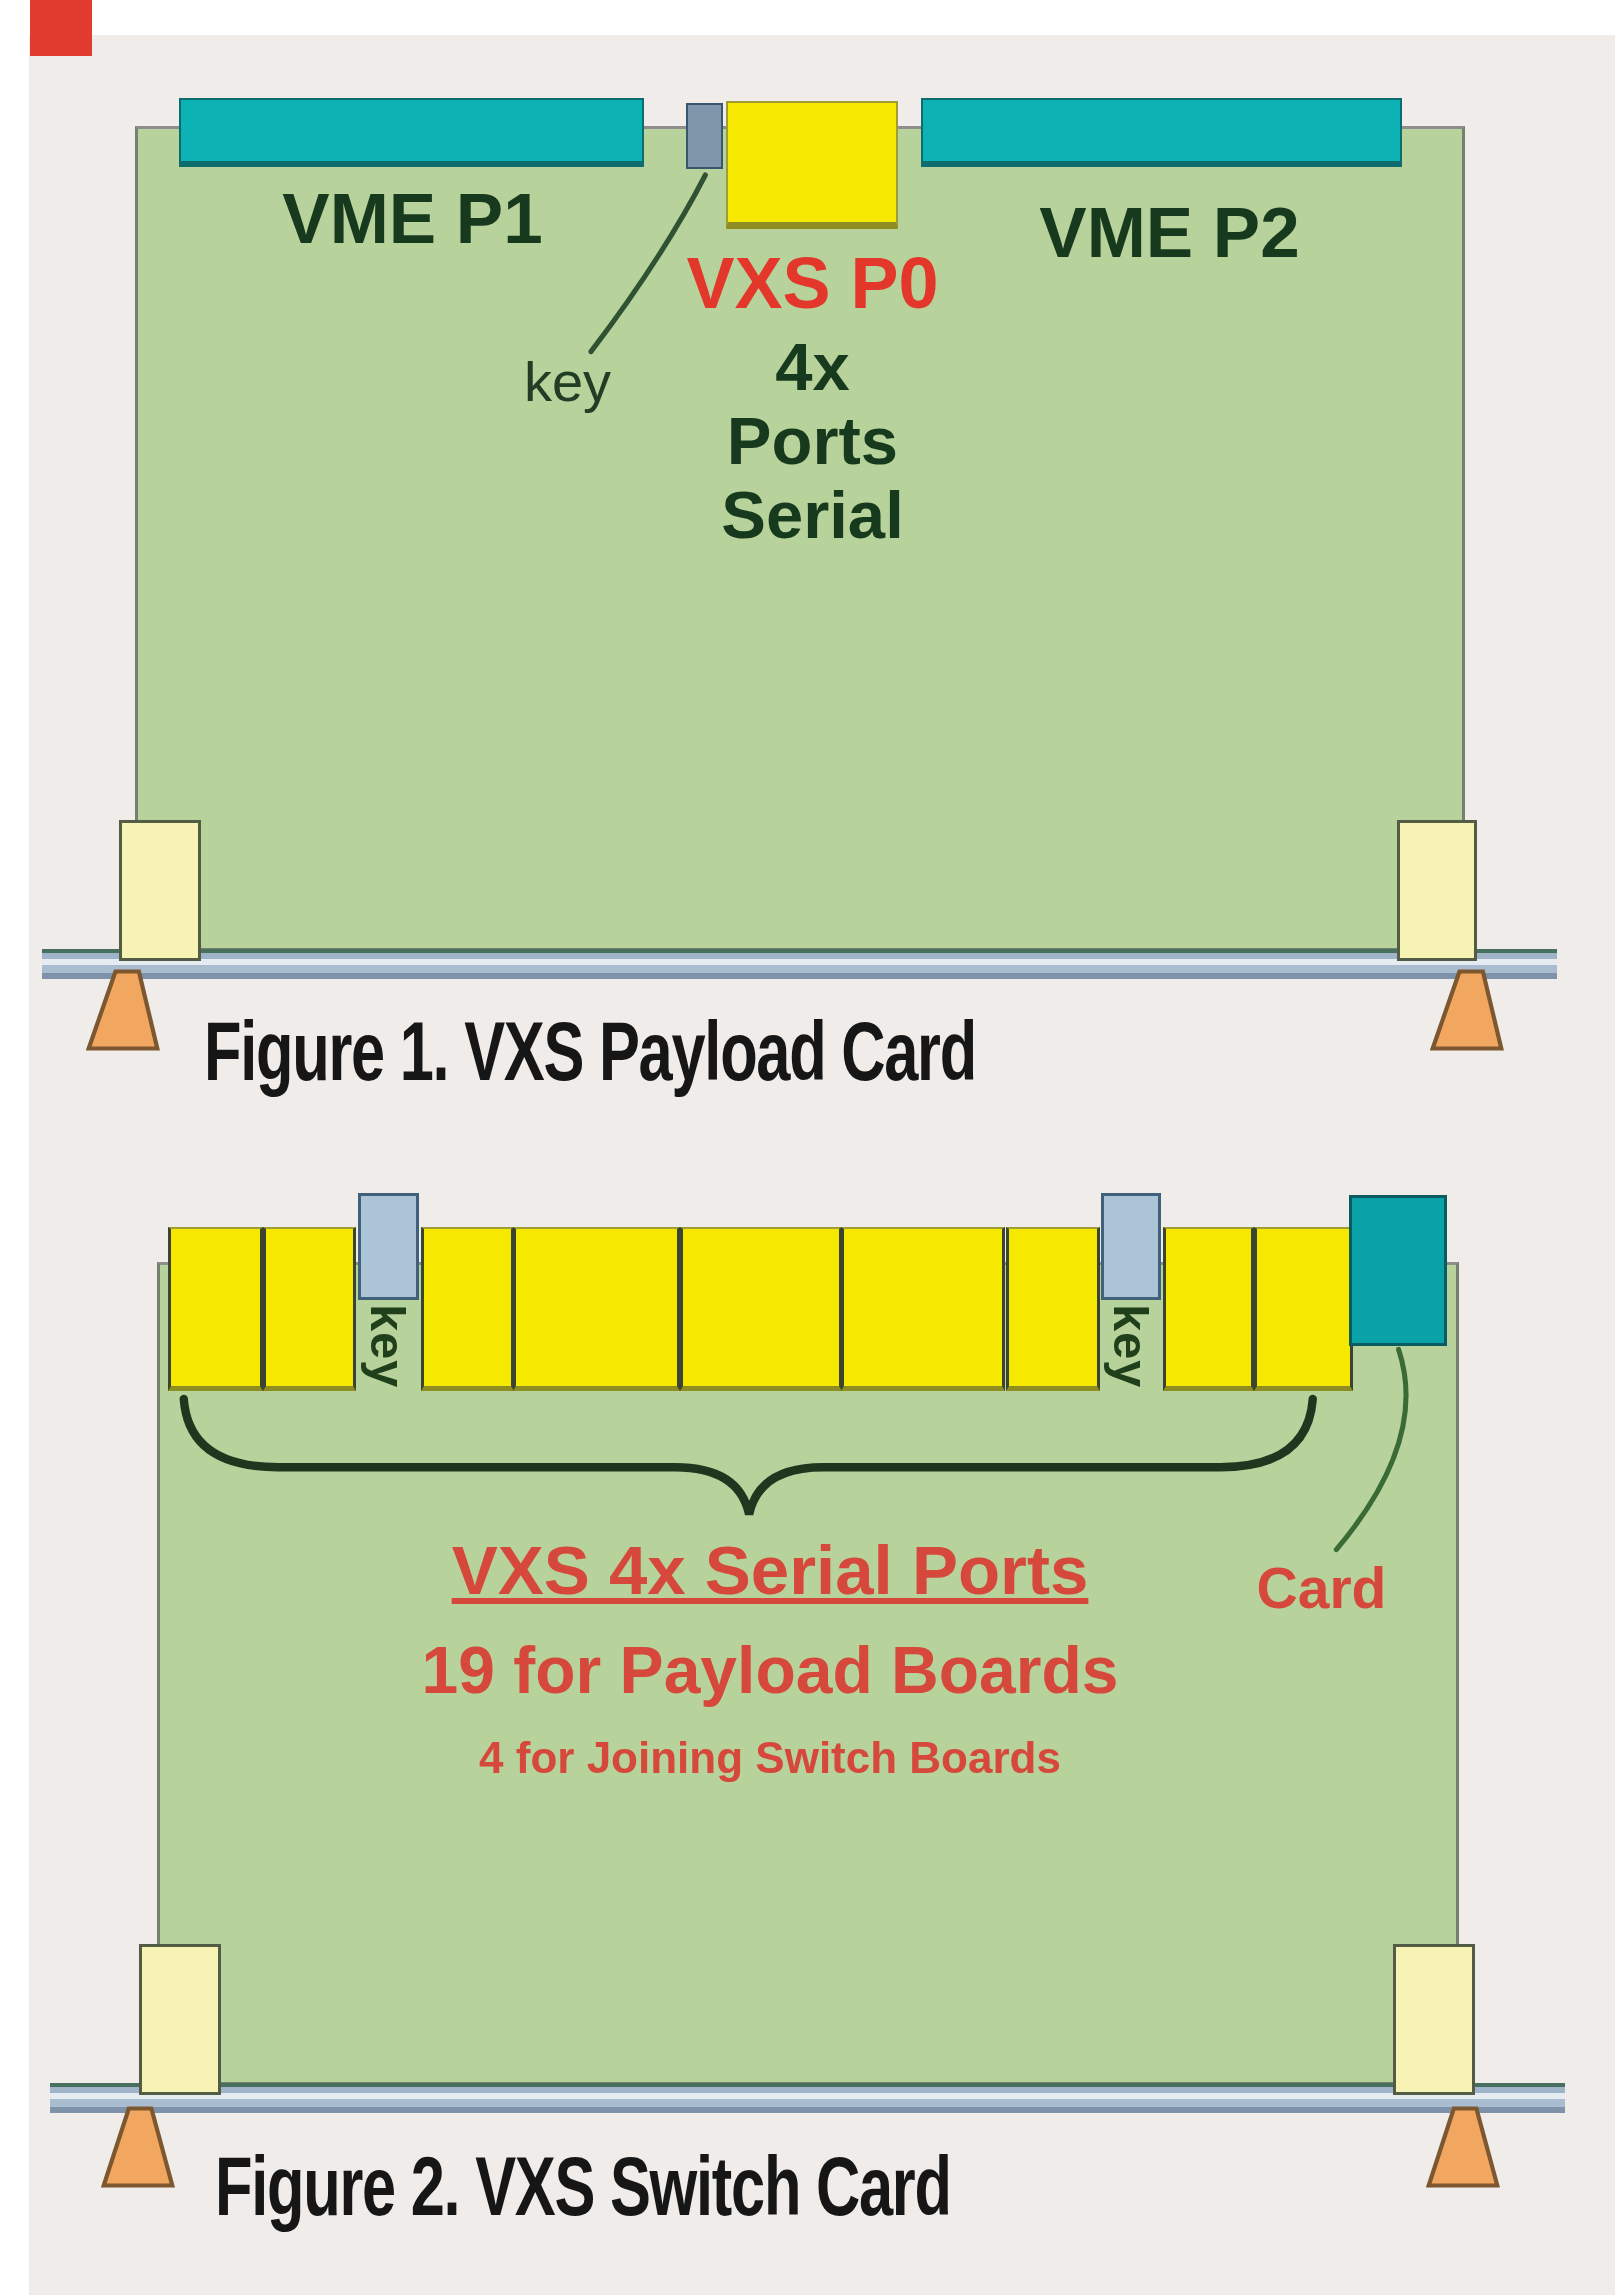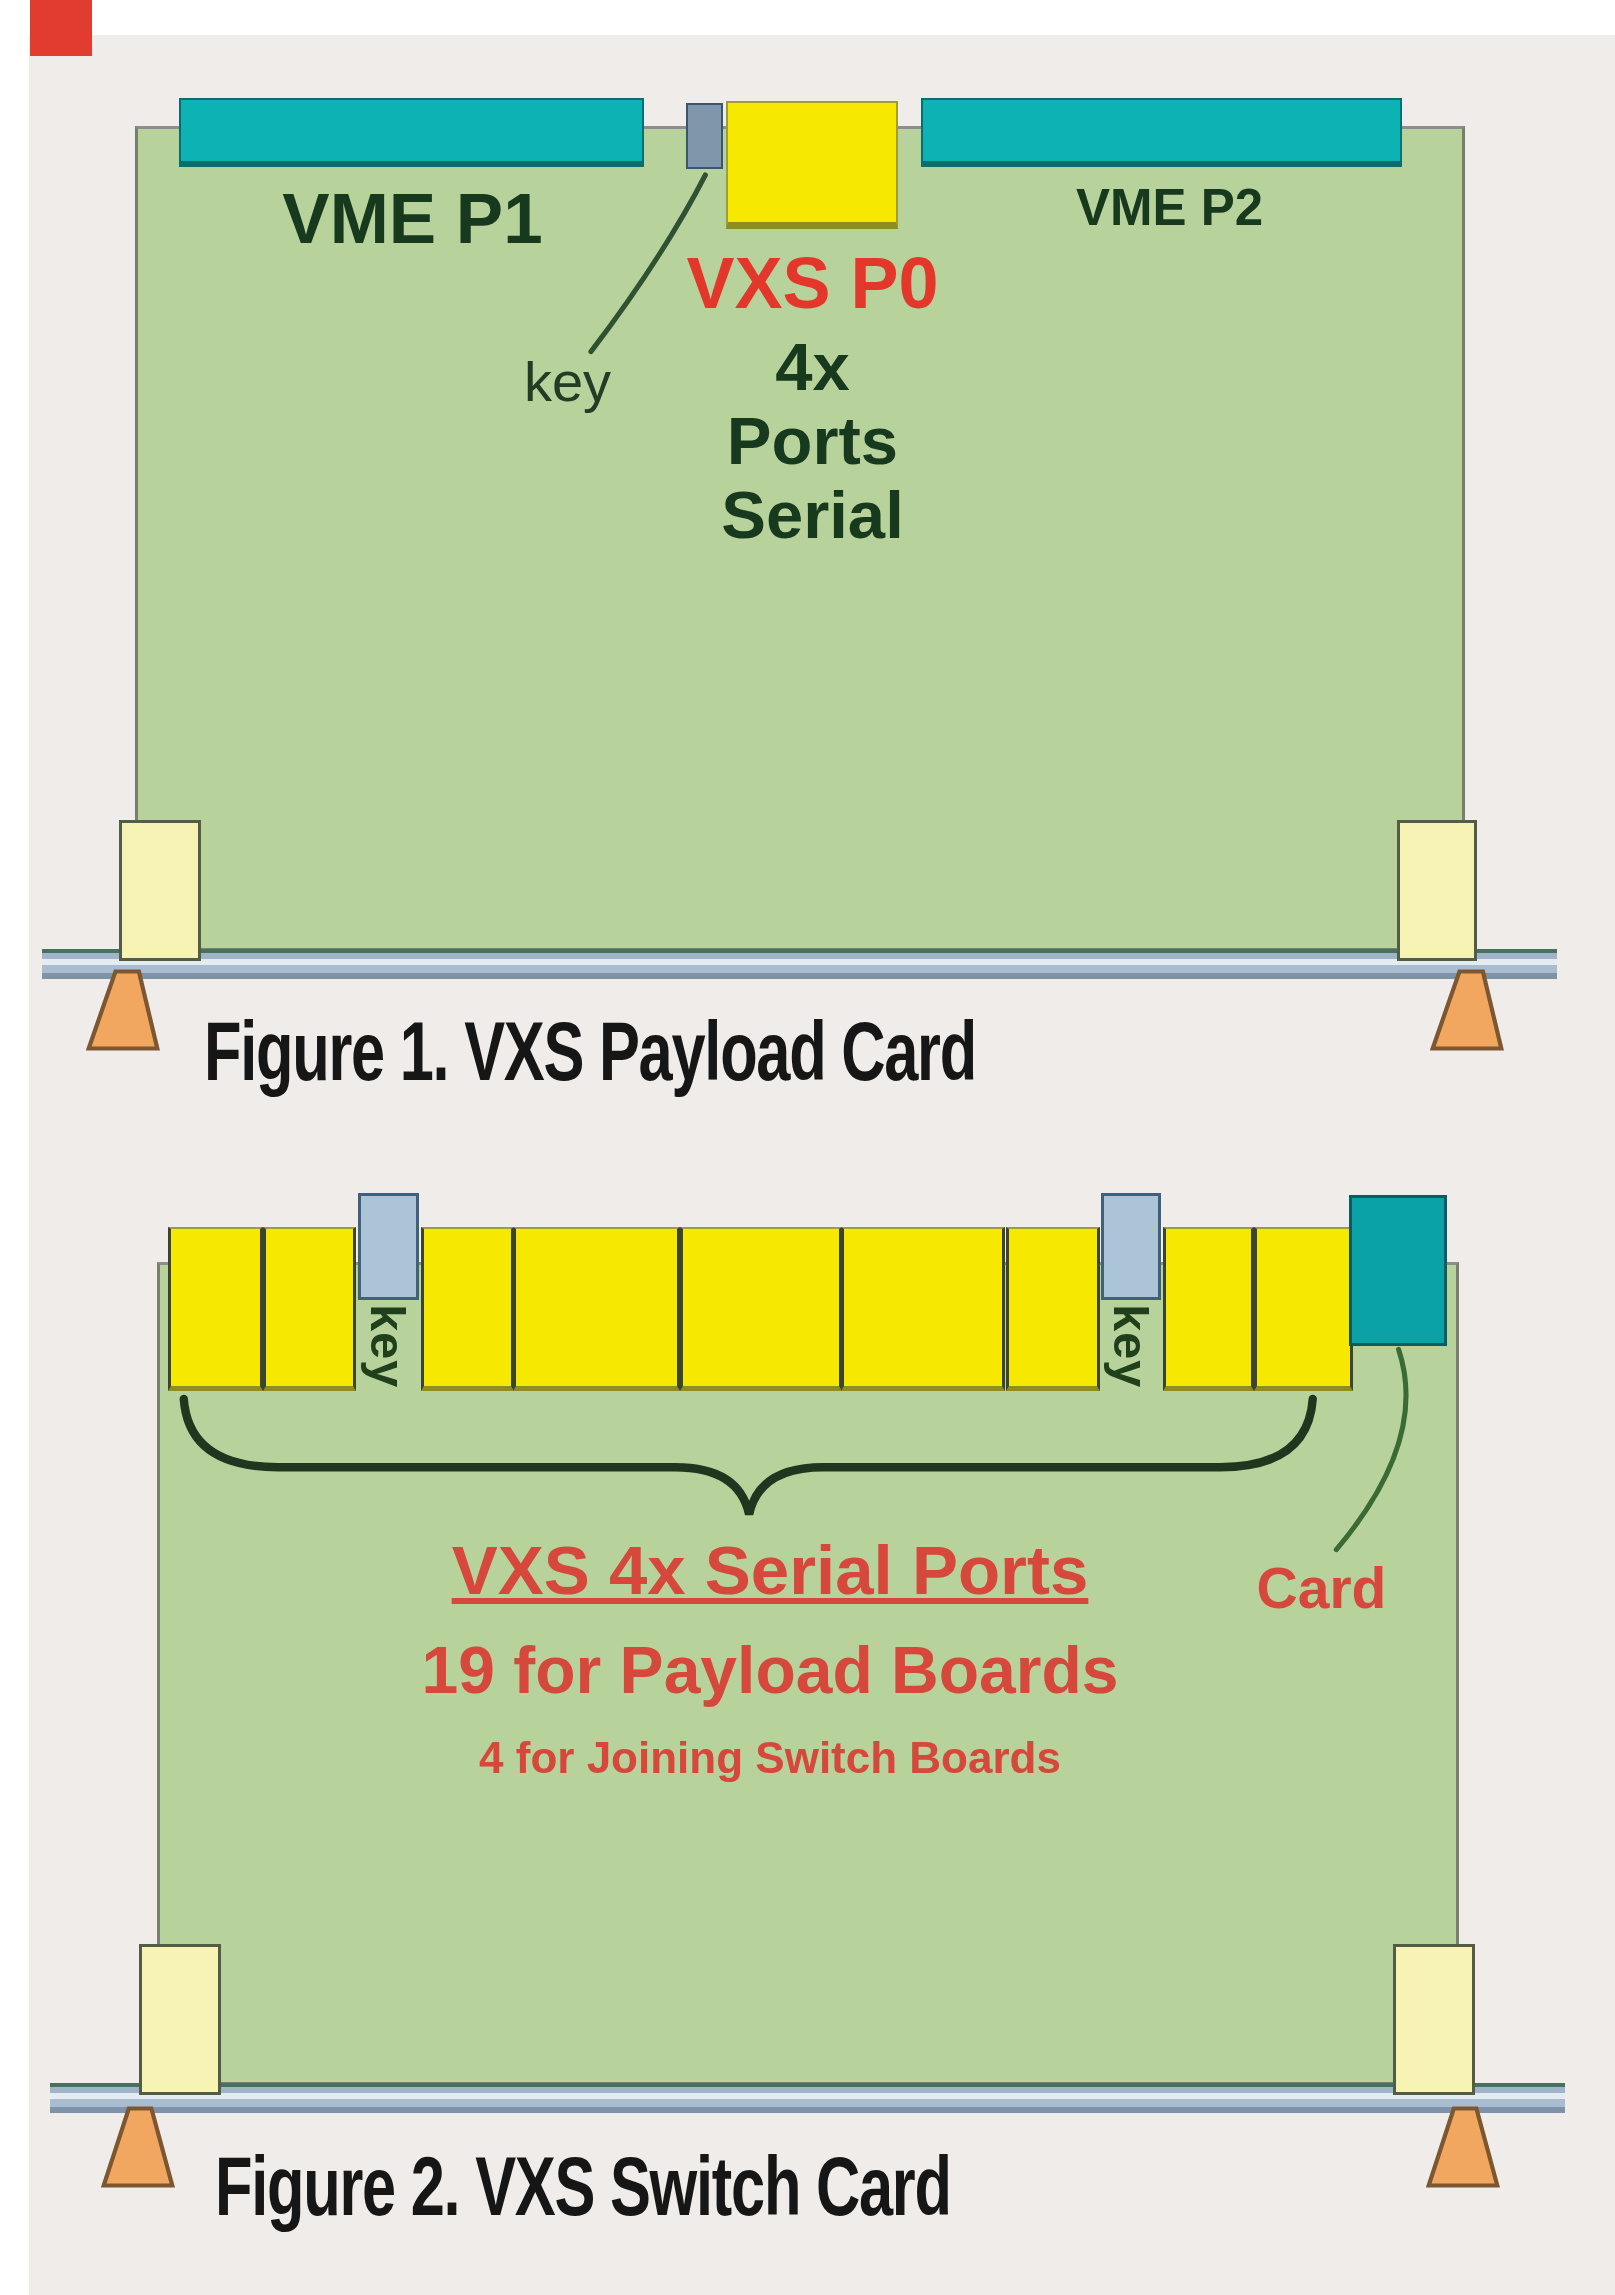--- a/index.html
+++ b/index.html
@@ -54,21 +54,21 @@
   <div id="accent"></div>
 
   <div class="card" style="left:135px;top:126px;width:1330px;height:825px;"></div>
 
   <div class="conn teal" style="left:179px;top:98px;width:465px;height:69px;"></div>
   <div class="conn keygray" style="left:686px;top:103px;width:37px;height:66px;"></div>
   <div class="conn yellowbox" style="left:726px;top:101px;width:172px;height:128px;"></div>
   <div class="conn teal" style="left:921px;top:98px;width:481px;height:69px;"></div>
 
   <div class="lbl dkgreen" style="left:202px;top:178px;width:421px;font-size:71px;">VME P1</div>
-  <div class="lbl dkgreen" style="left:959px;top:178px;width:421px;font-size:51px;">VME P2</div>
+  <div class="lbl dkgreen" style="left:959px;top:192px;width:421px;font-size:71px;">VME P2</div>
   <div class="lbl" style="left:602px;top:242px;width:421px;font-size:72px;font-weight:700;color:var(--vxs-red);">VXS P0</div>
 
   <div class="stack" style="left:602px;top:330px;width:421px;">
     <div>4x</div>
     <div>Ports</div>
     <div>Serial</div>
   </div>
 
   <div class="lbl" style="left:496px;top:349px;width:143px;font-size:56px;font-weight:500;color:#223c26;">key</div>
 

